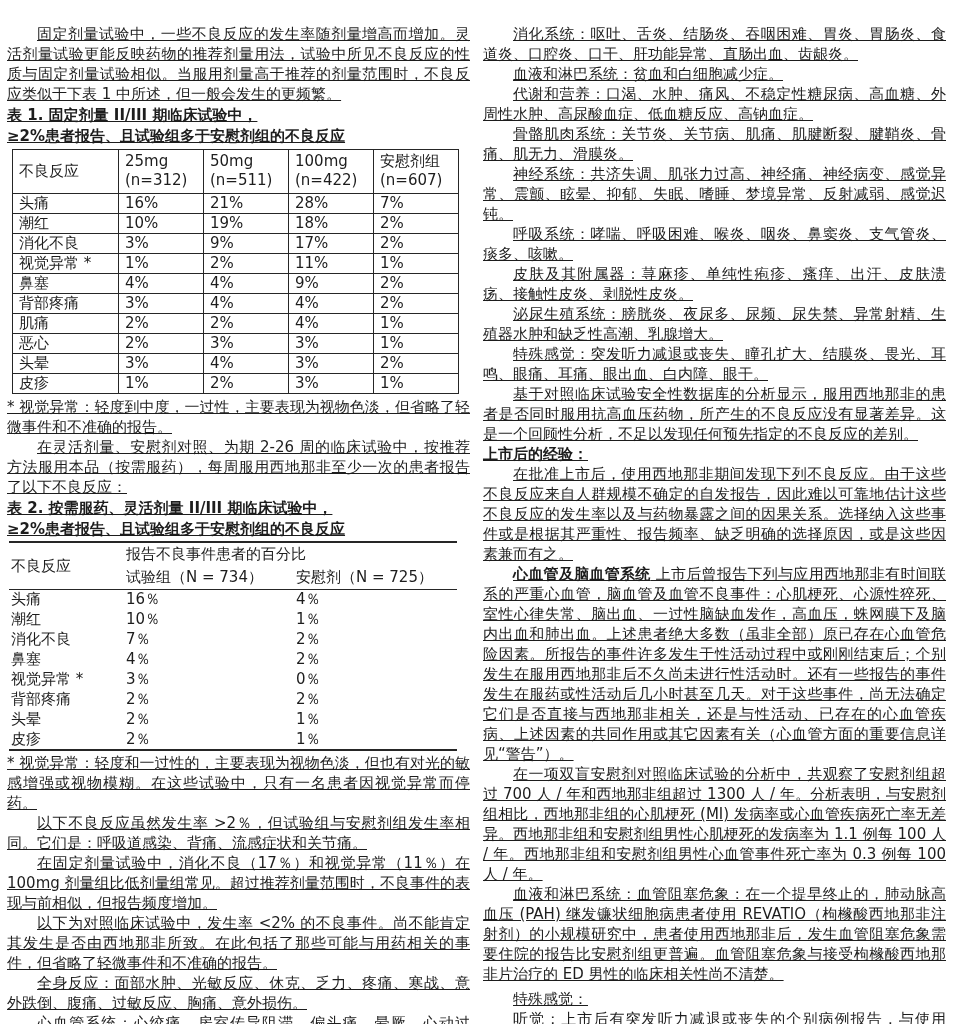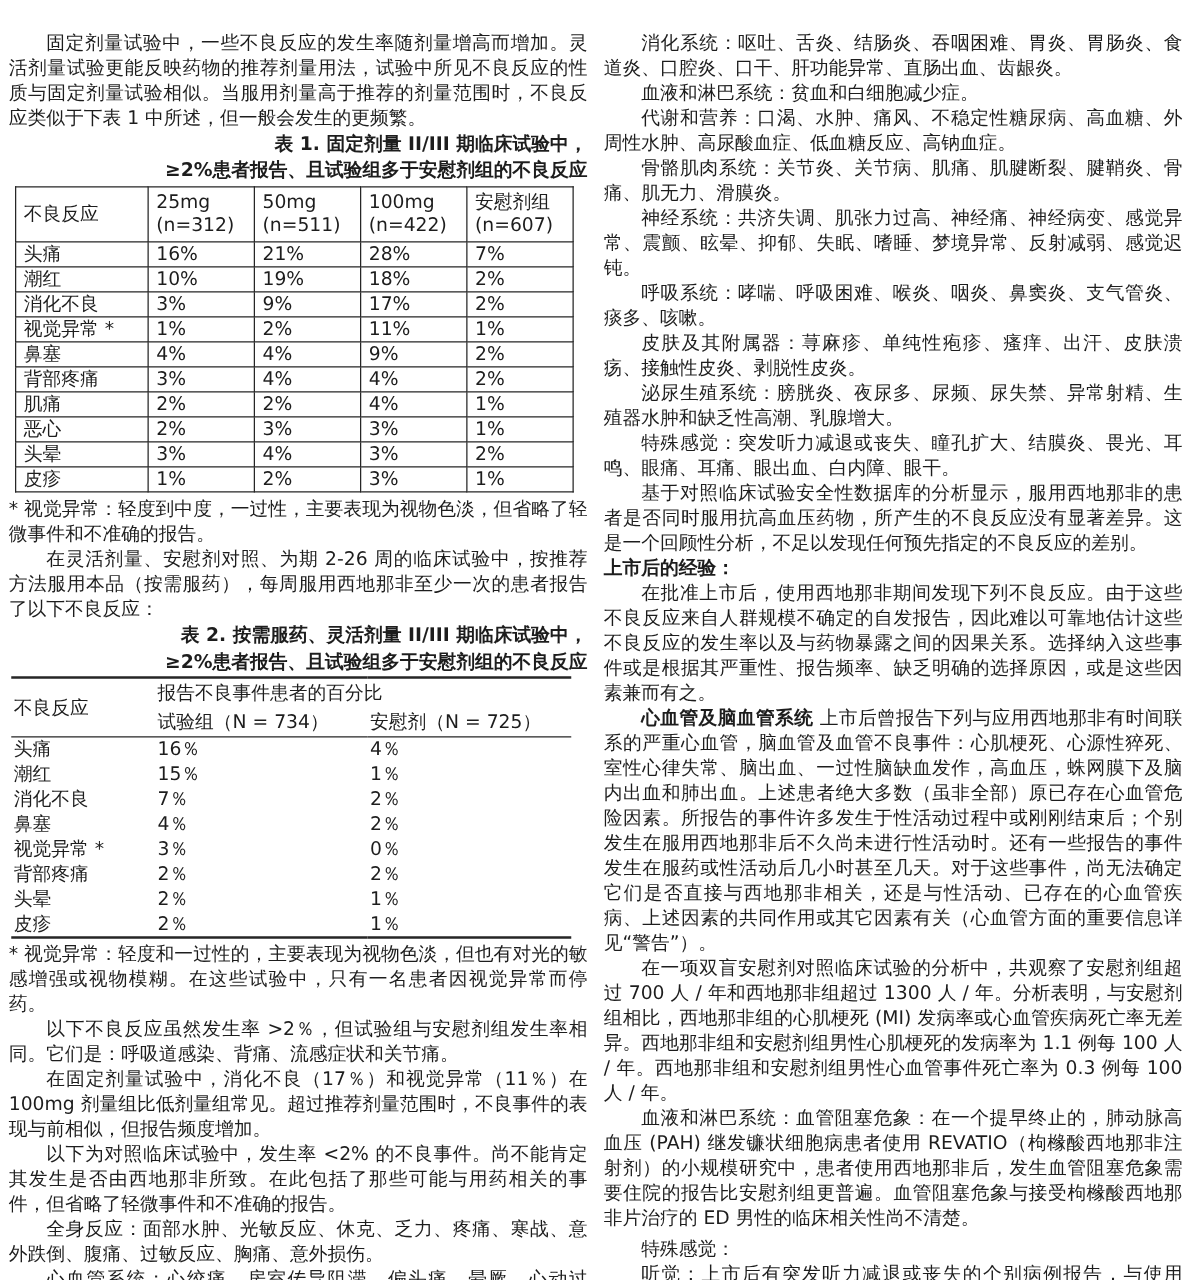--- a/index.html
+++ b/index.html
@@ -4,23 +4,23 @@
 <style>
   * { margin:0; padding:0; box-sizing:border-box; }
   html,body { width:956px; height:1024px; background:#ffffff; overflow:hidden; }
   .page {
     display:flex; gap:13px; padding:24px 6px 0 7px;
     color:#1d1d1d;
     font-family:"DejaVu Sans","Liberation Sans",sans-serif;
     font-size:15px; line-height:20px;
   }
   .col { width:463px; text-align:justify; }
-  p { margin:0; }
+  p { margin:0;text-decoration:underline; }
   .indent { text-indent:2em; }
-  .tbl-title { text-align:right; font-weight:bold; margin:1px 0 1px 0; }
+  .tbl-title { text-align:left; font-weight:bold; margin:1px 0 1px 0; }
   .footnote { margin:1px 0 0 0; }
   b { font-weight:bold; }
 
   
   table.t1 {
     border-collapse:collapse; width:446px; margin:3px 0 3px 5px;
     table-layout:fixed;
   }
   .t1 th, .t1 td {
     border:1.5px solid #262626; font-weight:normal; text-align:left;
@@ -172,21 +172,21 @@
         </tr>
       </thead>
       <tbody>
           <tr>
             <td>头痛</td>
             <td>16％</td>
             <td>4％</td>
           </tr>
           <tr>
             <td>潮红</td>
-            <td>15％</td>
+            <td>10％</td>
             <td>1％</td>
           </tr>
           <tr>
             <td>消化不良</td>
             <td>7％</td>
             <td>2％</td>
           </tr>
           <tr>
             <td>鼻塞</td>
             <td>4％</td>

